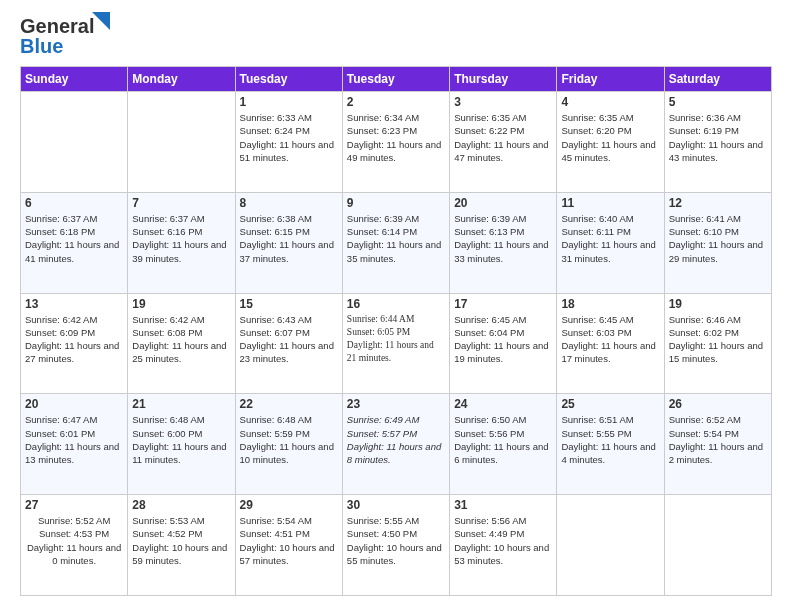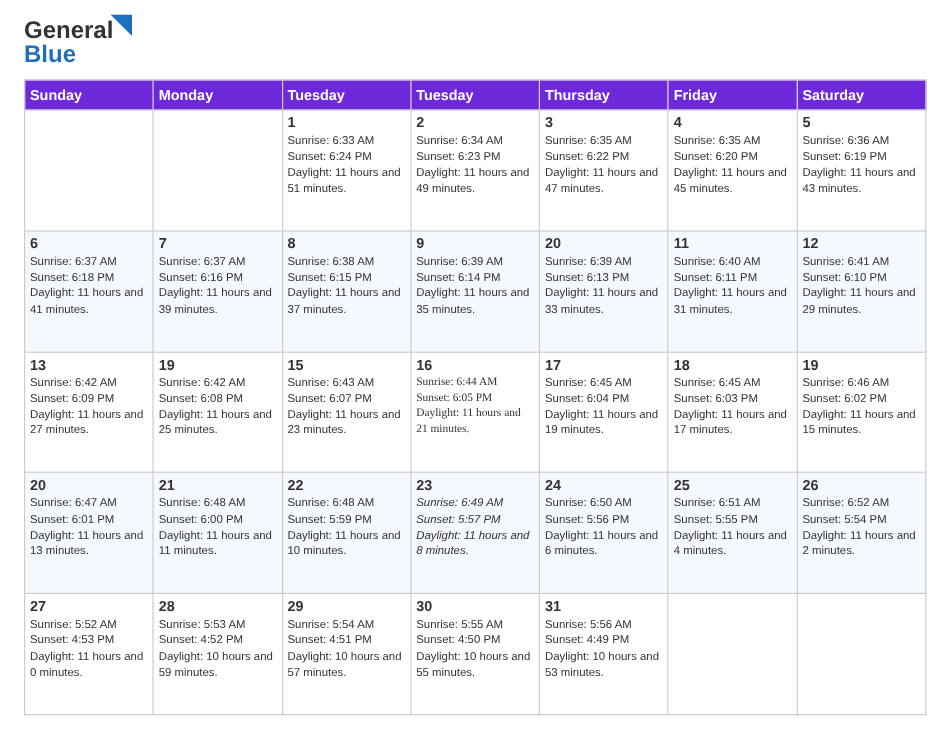--- a/index.html
+++ b/index.html
@@ -278,21 +278,21 @@
           <td>
             <span class="day-num">26</span>
             <div class="day-info" style="white-space: pre-line;">Sunrise: 6:52 AM
 Sunset: 5:54 PM
 Daylight: 11 hours and 2 minutes.</div>
           </td>
         </tr>
         <tr>
           <td>
             <span class="day-num">27</span>
-            <div class="day-info" style="white-space: pre-line;">Sunrise: 5:52 AM
+            <div class="day-info" style="white-space: pre-line; text-align: center;">Sunrise: 5:52 AM
 Sunset: 4:53 PM
 Daylight: 11 hours and 0 minutes.</div>
           </td>
           <td>
             <span class="day-num">28</span>
             <div class="day-info" style="white-space: pre-line;">Sunrise: 5:53 AM
 Sunset: 4:52 PM
 Daylight: 10 hours and 59 minutes.</div>
           </td>
           <td>

